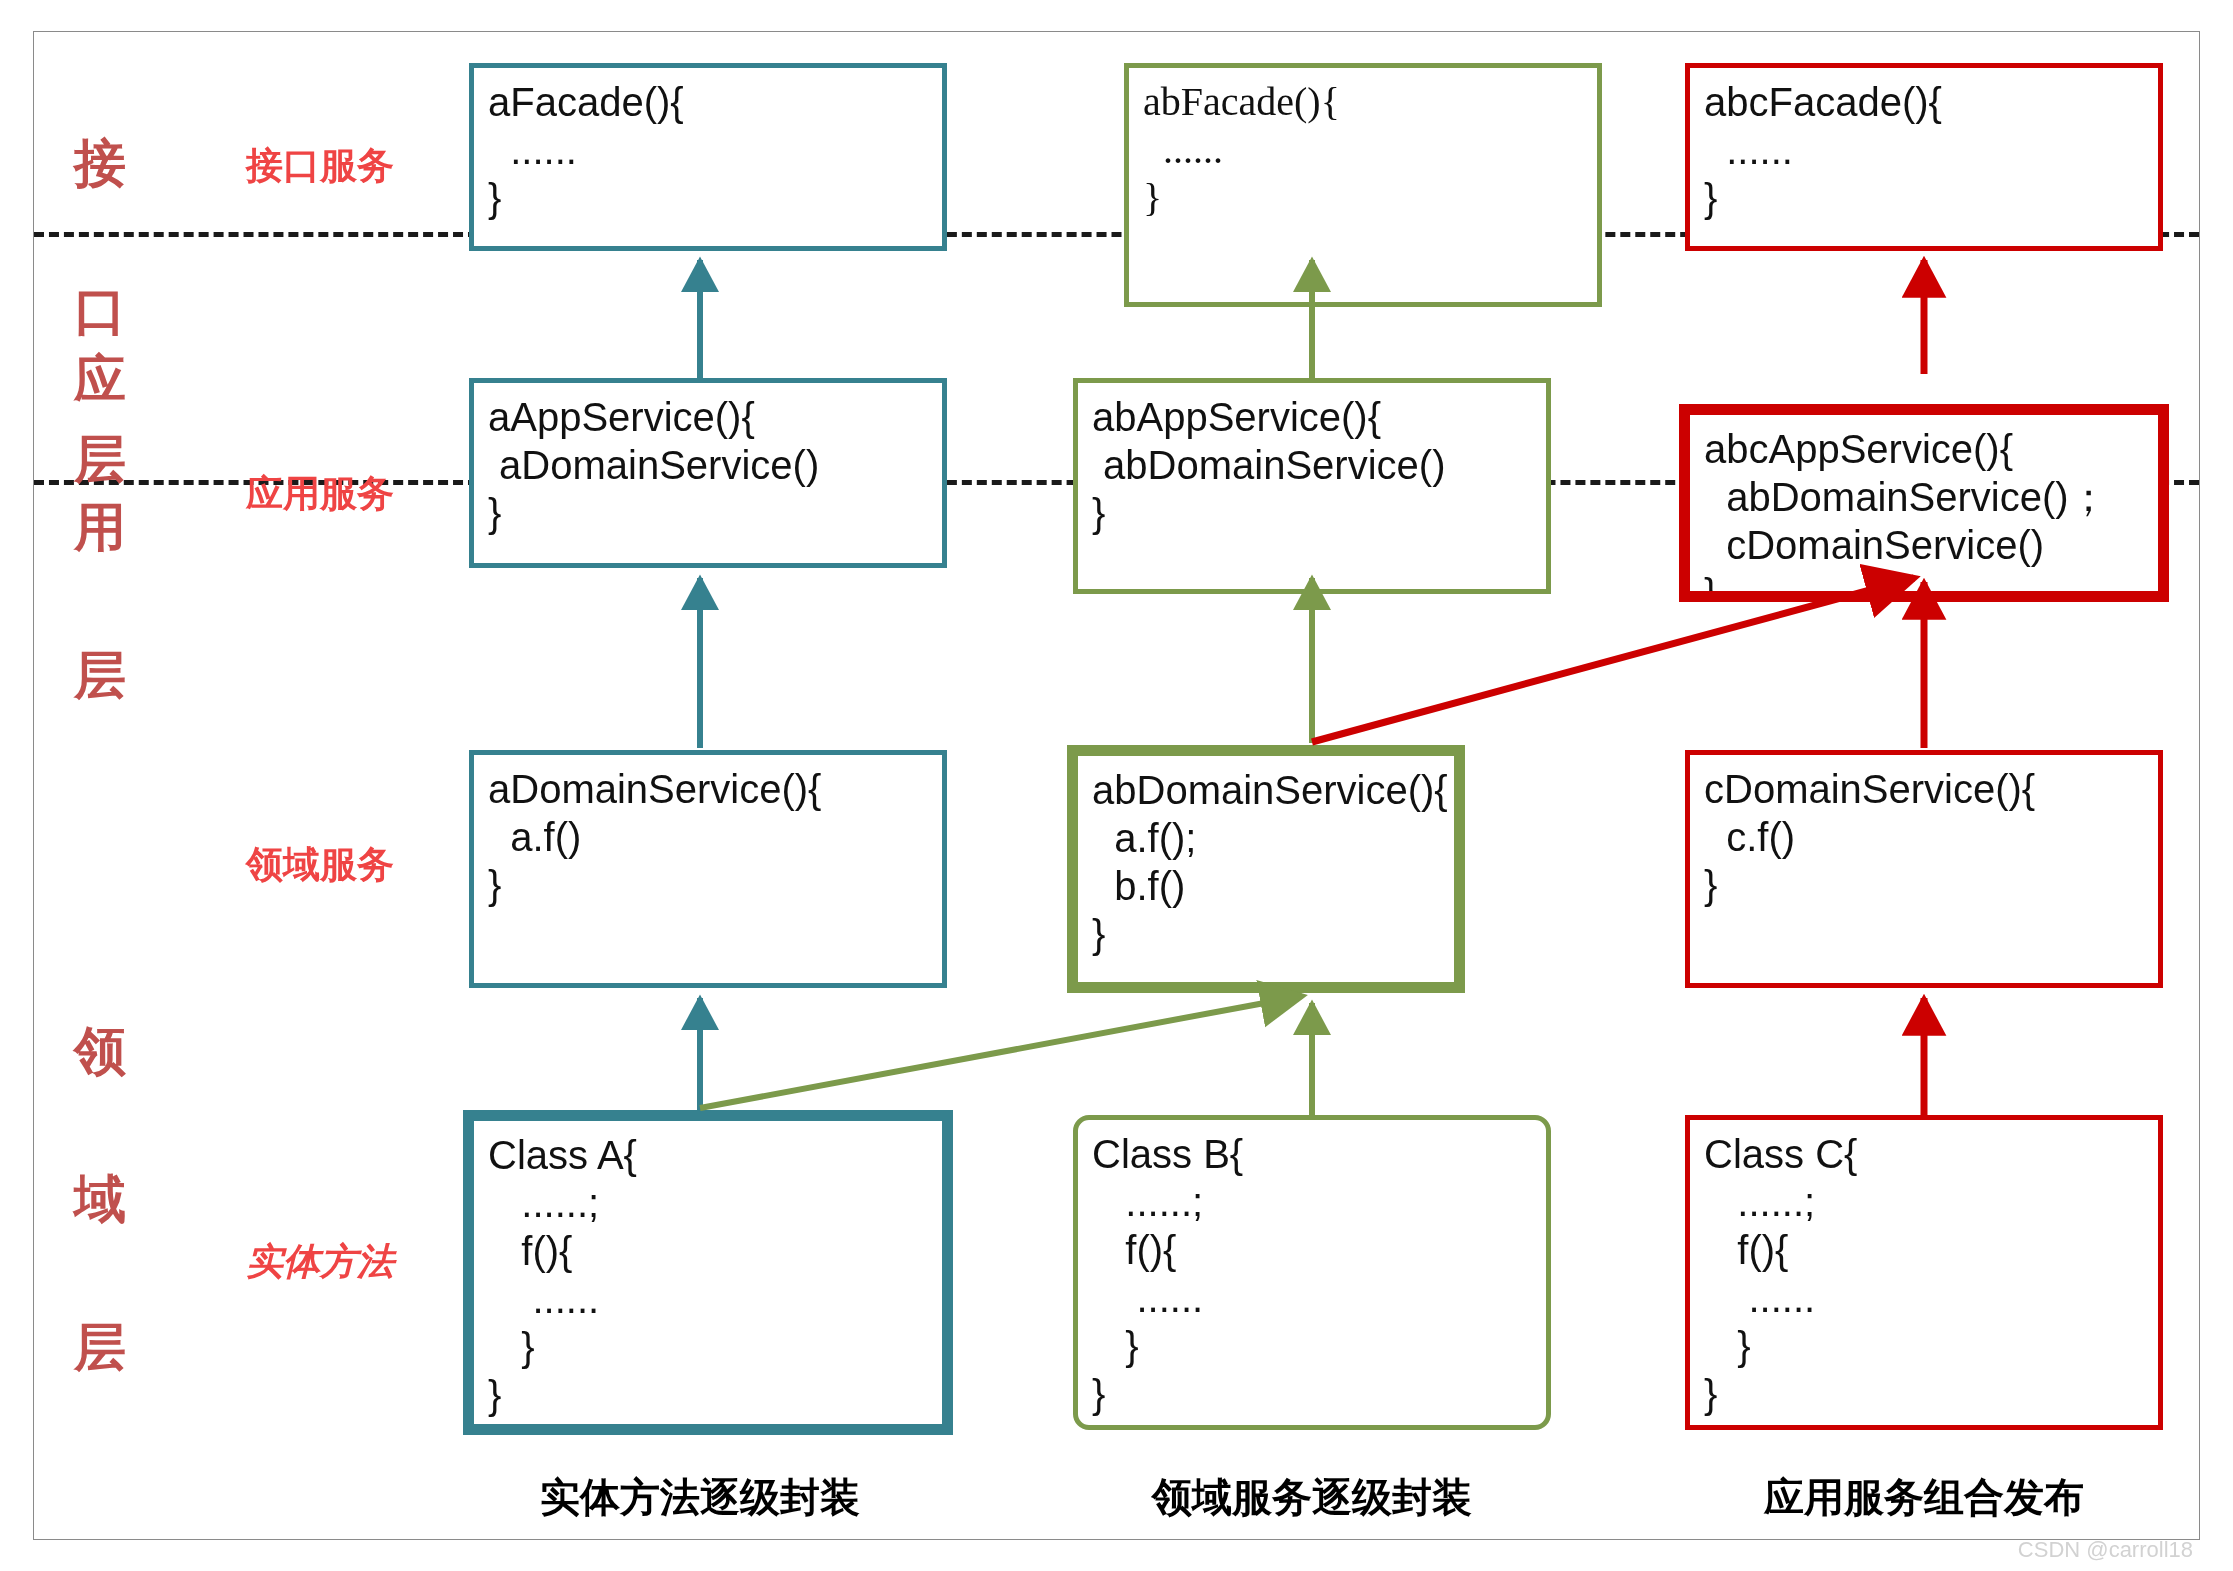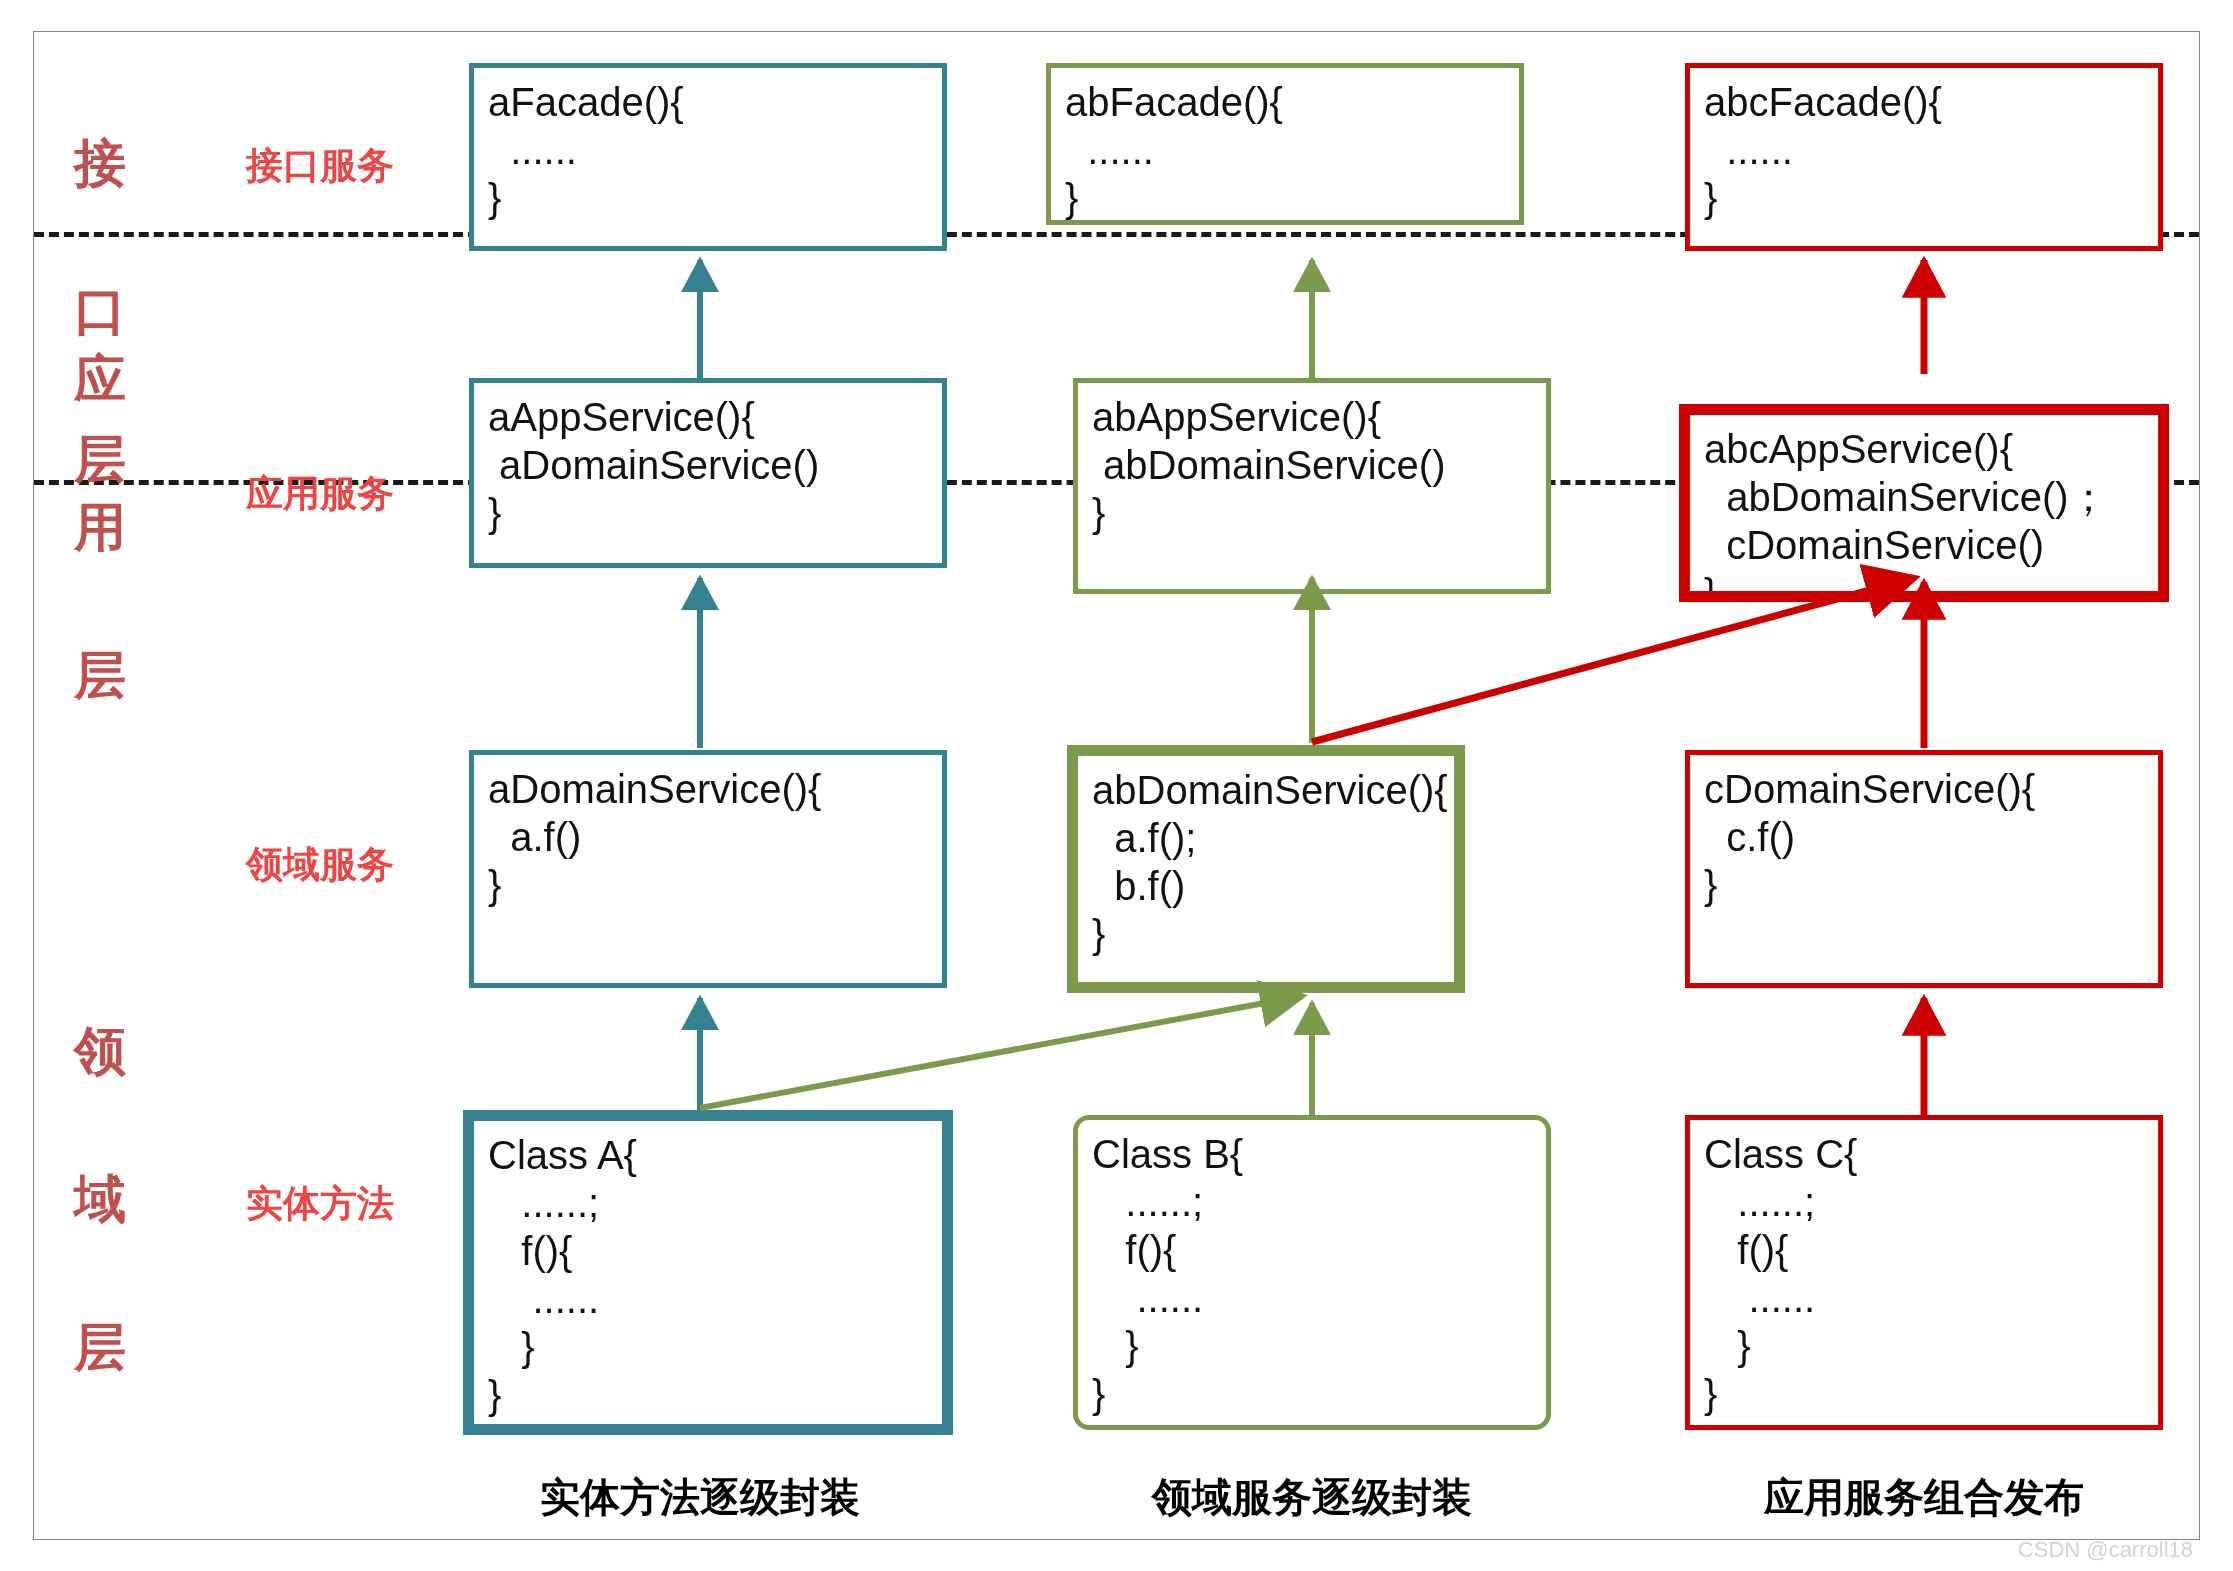--- a/index.html
+++ b/index.html
@@ -131,26 +131,26 @@
 
   <div class="layer-label" style="left:52px; top:940px;">
     <span>领</span>
     <span>域</span>
     <span>层</span>
   </div>
 
   <div class="row-label" style="left:195px; top:146px;">接口服务</div>
   <div class="row-label" style="left:195px; top:474px;">应用服务</div>
   <div class="row-label" style="left:195px; top:845px;">领域服务</div>
-  <div class="row-label" style="left:195px; top:1184px;">实体方法</div>
+  <div class="row-label" style="left:195px; top:1242px;font-style:italic;">实体方法</div>
 
   <div class="box teal" style="left:461px;  top:63px; width:478px; height:188px;">aFacade(){
   ......
 }</div>
-  <div class="box green" style="left:1046px; top:63px; width:478px; height:162px;">abFacade(){
+  <div class="box green" style="left:1124px; top:63px; width:478px; height:244px;font-family:Liberation Serif, serif;">abFacade(){
   ......
 }</div>
   <div class="box red" style="left:1685px; top:63px; width:478px; height:188px;">abcFacade(){
   ......
 }</div>
 
   <div class="box teal" style="left:461px;  top:378px; width:478px; height:190px;">aAppService(){
  aDomainService()
 }</div>
   <div class="box green" style="left:1073px; top:378px; width:478px; height:216px;">abAppService(){

